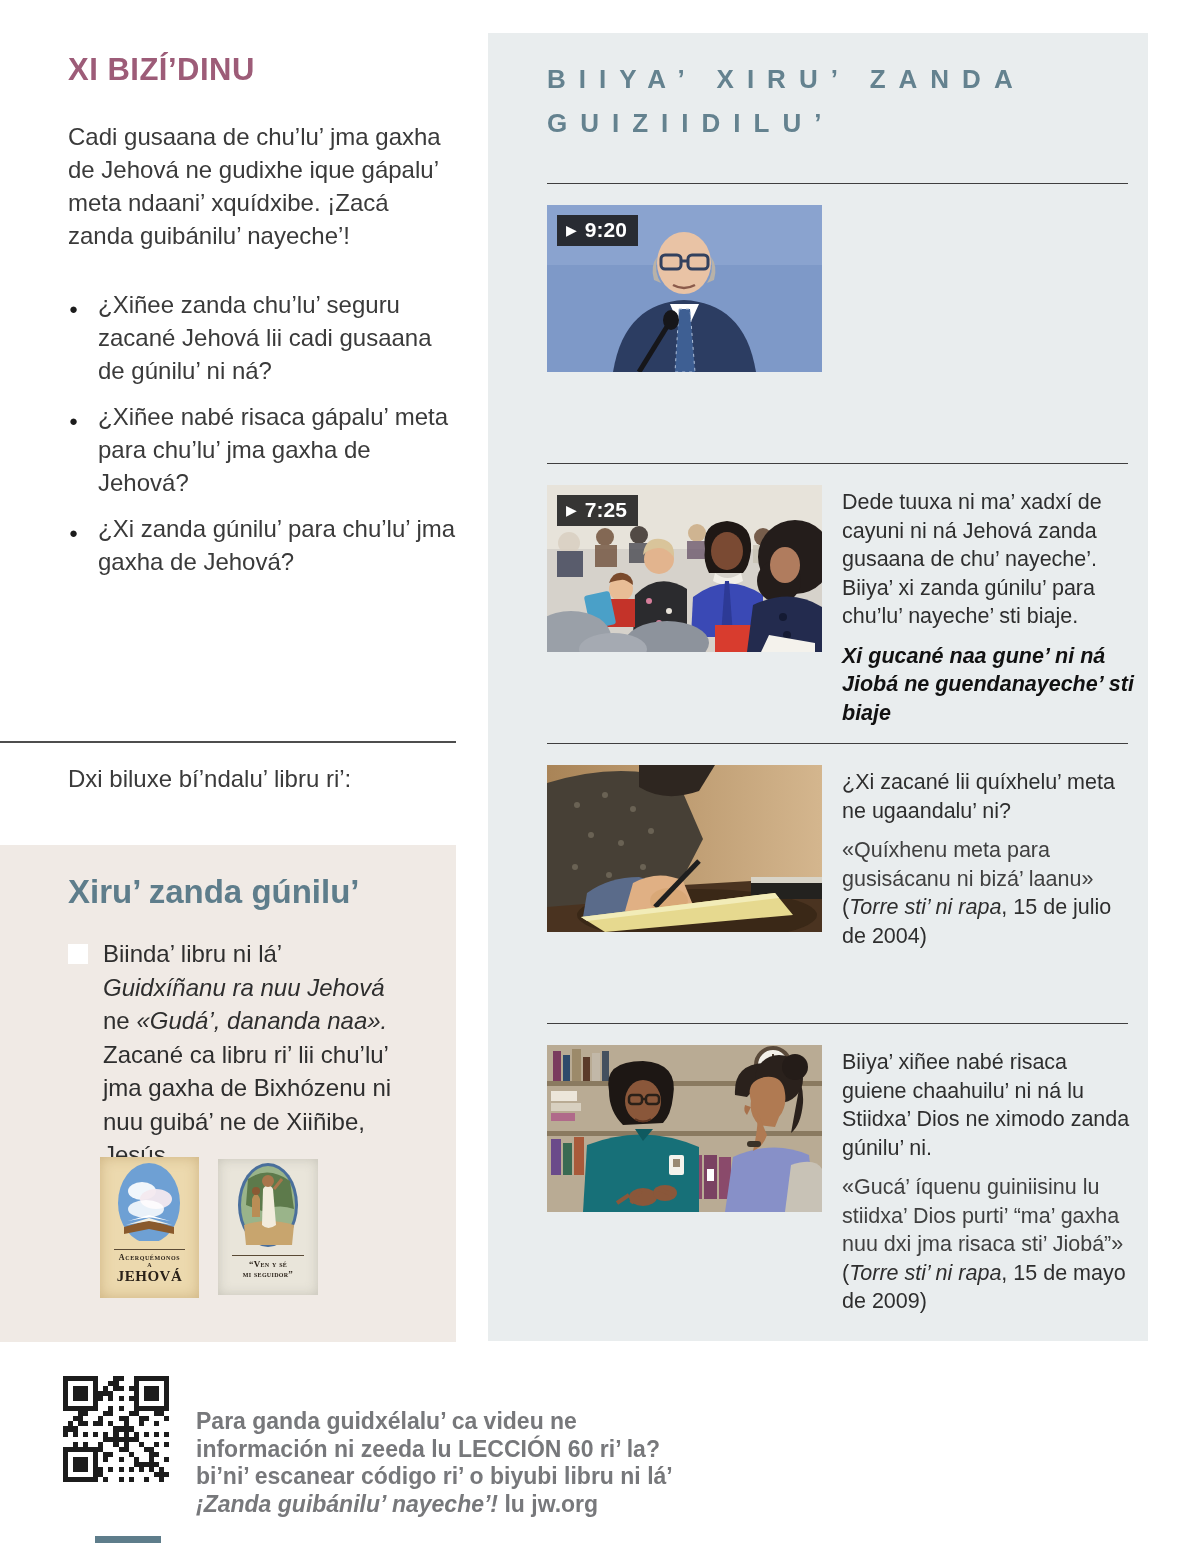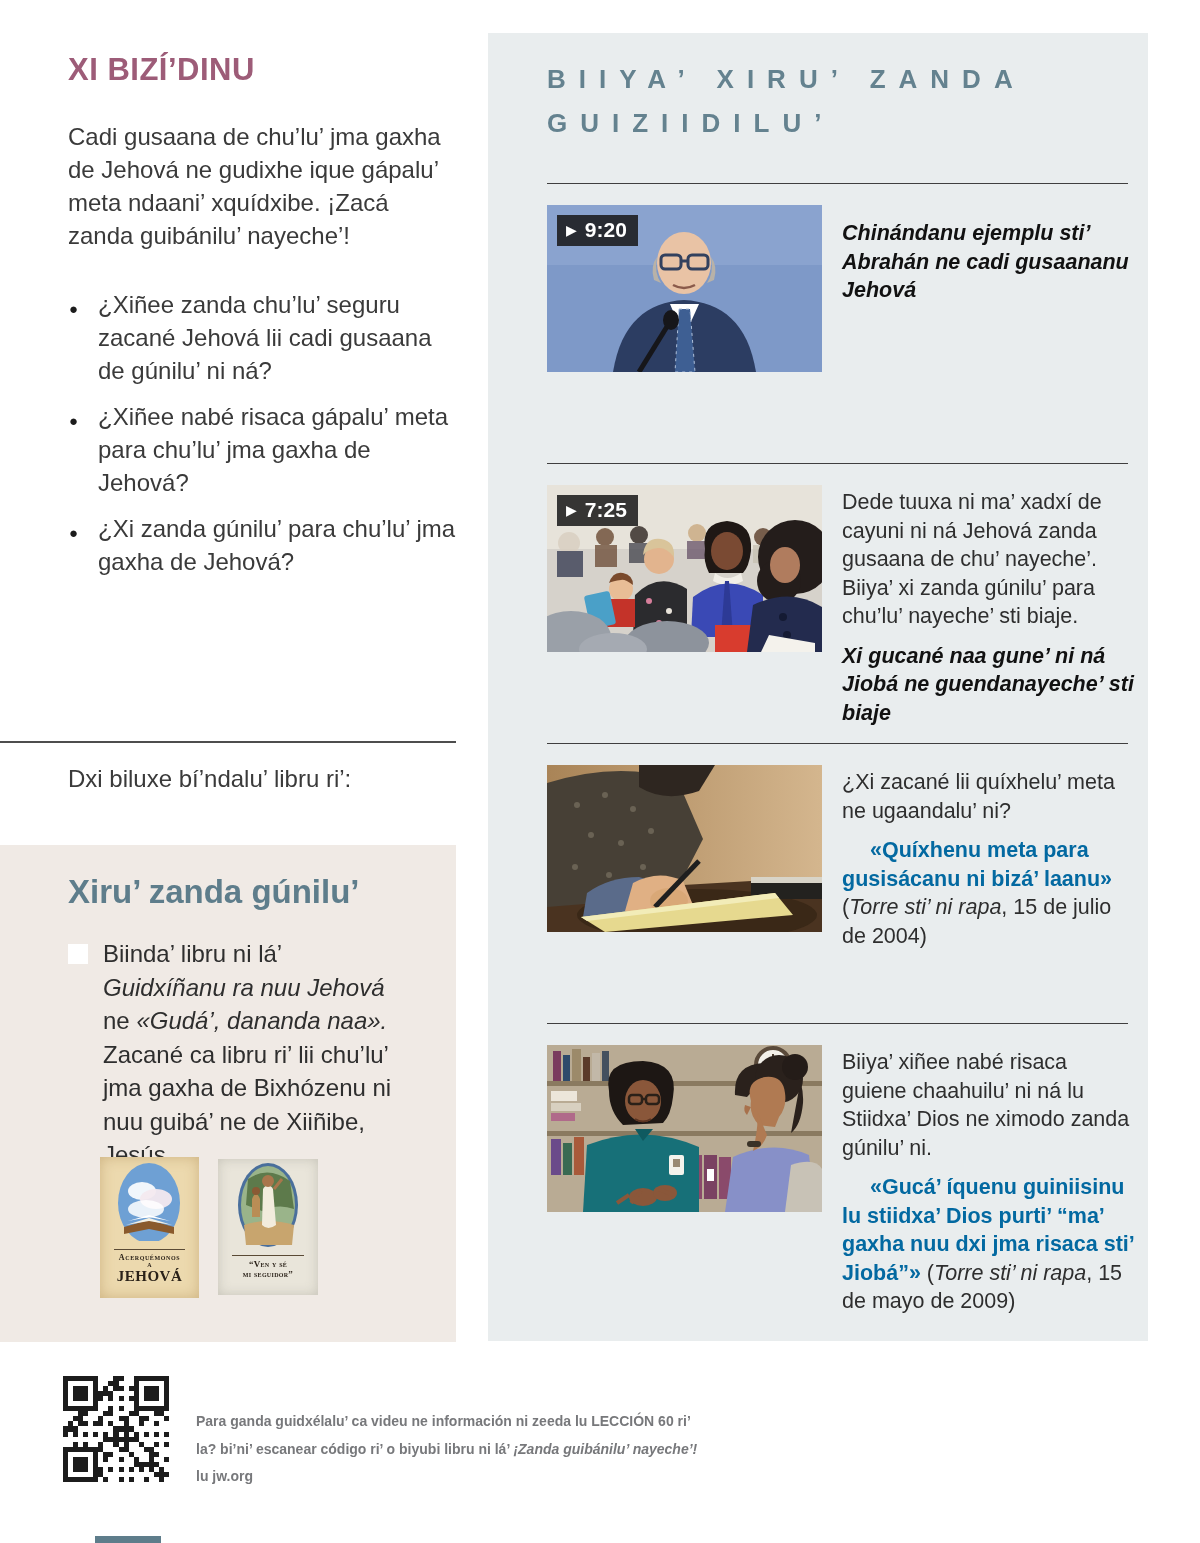--- a/index.html
+++ b/index.html
@@ -44,27 +44,27 @@
     letter-spacing:13px; line-height:44px; color:#64828f; white-space:nowrap; }
   .rule { position:absolute; left:59px; width:581px; border-top:1px solid #3f3f3f; }
   .thumb { position:absolute; left:59px; width:275px; height:167px; overflow:hidden; background:#cccccc; }
   .thumb svg { display:block; width:275px; height:167px; }
   .badge { position:absolute; left:10px; top:10px; background:rgba(22,22,22,.85); color:#ffffff;
     display:flex; align-items:center; gap:8px; padding:3px 11px 4px 9px; font-size:21px; font-weight:700; }
   .badge .play { font-size:14px; line-height:1; }
   .sec-text { position:absolute; left:354px; width:292px; font-size:21.5px; line-height:28.5px; color:#2e2e2e; }
   .sec-note { margin-top:11px; font-weight:700; font-style:italic; color:#111111; }
   .sec-ref { margin-top:11px; color:#2e2e2e; }
-  .sec-ref .rb { font-weight:700; color:#0369a1;margin-left:28px; }
+  .sec-ref .rb { font-weight:400; color:#404040; }
   
   #qr-code { position:absolute; left:63px; top:1376px; width:106px; height:106px;
     display:grid; grid-template-columns:repeat(21,1fr); grid-template-rows:repeat(21,1fr); background:#ffffff; }
   #qr-code i { background:#1c1c1c; }
   #footer-text { position:absolute; left:196px; top:1408px; width:510px;
-    font-size:14px; line-height:27.5px; font-weight:700; color:#77787b; }
+    font-size:23px; line-height:27.5px; font-weight:700; color:#77787b; }
   #footer-accent { position:absolute; left:95px; top:1536px; width:66px; height:7px; background:#5e7d8b; }
 </style>
 </head>
 <body>
 
 <div id="left-col">
   <h1 class="page-title">XI BIZÍ’DINU</h1>
   <p class="intro">Cadi gusaana de chu’lu’ jma gaxha de Jehová ne gudixhe ique gápalu’ meta ndaani’ xquídxibe. ¡Zacá zanda guibánilu’ nayeche’!</p>
   <ul class="questions">
     <li>¿Xiñee zanda chu’lu’ seguru zacané Jehová lii cadi gusaana de gúnilu’ ni ná?</li>
@@ -151,21 +151,20 @@
         <line x1="92" y1="167" x2="121" y2="120" stroke="#16161a" stroke-width="5"></line>
         <ellipse cx="124" cy="115" rx="8" ry="10" fill="#16161a"></ellipse>
       </g>
     </svg>
     <div class="badge">
       <span class="play">▶</span>
       <span>9:20</span>
     </div>
   </div>
   <div class="sec-text" style="top:175px">
-    <p class="sec-note">Chinándanu ejemplu sti’ Abrahán ne cadi gusaananu Jehová</p>
   </div>
 
   <div class="thumb" style="top:452px">
     <svg viewBox="0 0 275 167">
       <rect width="275" height="167" fill="#d6d2cb"></rect>
       <rect width="275" height="64" fill="#e7e3da"></rect>
       <g opacity=".8">
         <circle cx="22" cy="58" r="11" fill="#d9cfc0"></circle>
           <rect x="10" y="66" width="26" height="26" fill="#3a3f55"></rect>
         <circle cx="58" cy="52" r="9" fill="#6b4a33"></circle>

